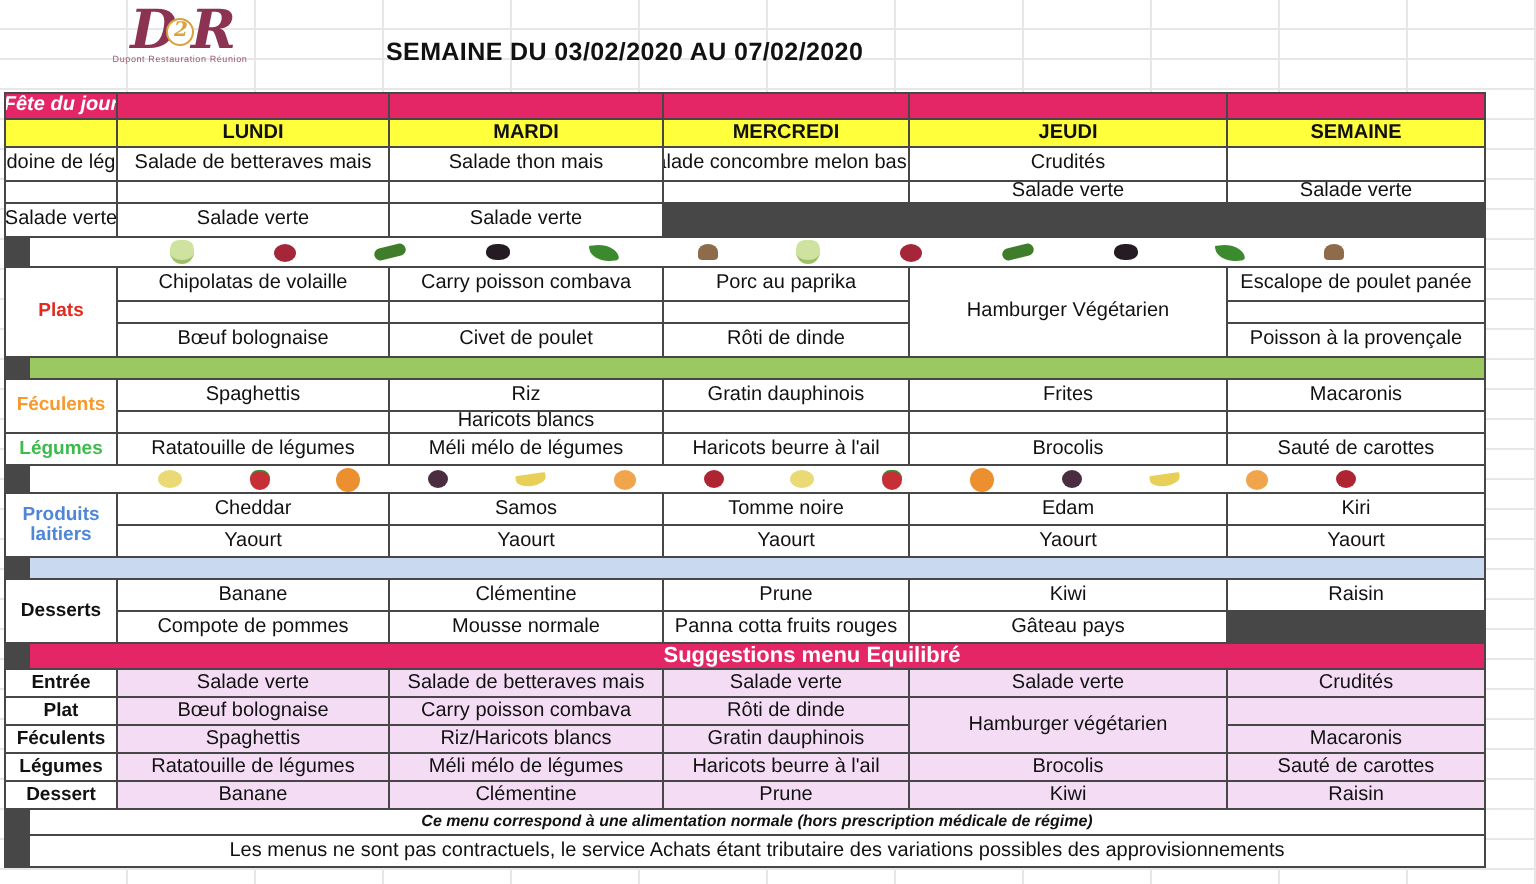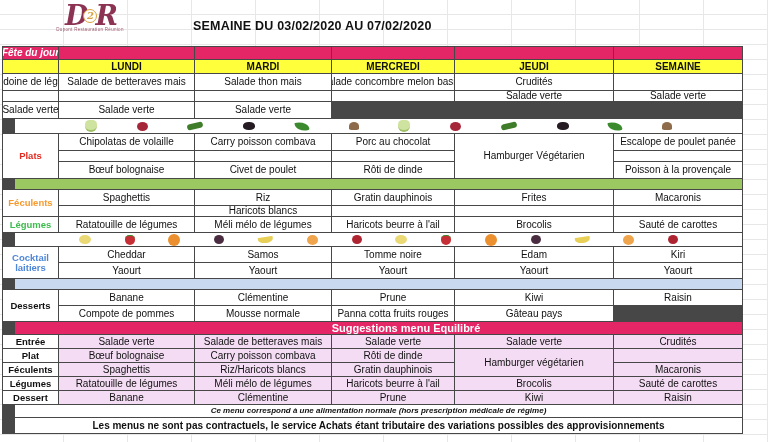--- a/index.html
+++ b/index.html
@@ -42,21 +42,21 @@
   .shead{background:#e42566; color:#fff; font-weight:bold; font-size:11px; padding-left:55px;}
   .full{grid-column:1 / -1;margin-left:12px;}
   .rs2{grid-row:span 2;}
   .rs3{grid-row:span 3;}
   .lbl{font-weight:bold; font-size:9.5px;}
   .lbl-plats{color:#e02b20;}
   .lbl-fec{color:#f7992b;}
   .lbl-leg{color:#3dbb4d;}
   .lbl-lait{color:#4e86d8; flex-direction:column; gap:1px;}
   .note1{font-size:8px; font-style:italic; font-weight:bold;}
-  .note2{font-size:10px; font-weight:bold;text-align:right;}
+  .note2{font-size:10px; font-weight:normal;text-align:right;}
   
   .strip{display:flex; align-items:center; justify-content:space-evenly; padding:0 30px;}
   .pic{display:inline-block; width:9px; height:9px; border-radius:50%;}
   .pic-fennel{background:#cfe3a0; width:12px; height:10px; border-radius:40% 40% 55% 55%; border-bottom:2px solid #9fbf66;}
   .pic-beet{background:#a62639; width:11px; height:9px;}
   .pic-cucumber{background:#3f7d2a; width:16px; height:6px; border-radius:3px; transform:rotate(-14deg);}
   .pic-olives{background:#241c22; width:12px; height:8px; border-radius:45%;}
   .pic-spinach{background:#3c8a2e; width:14px; height:9px; border-radius:5% 85% 15% 85%; transform:rotate(-8deg);}
   .pic-mushroom{background:#8d6b4b; width:10px; height:8px; border-radius:55% 55% 25% 25%;}
   .pic-lemon{background:#ead974; width:12px; height:9px;}
@@ -122,21 +122,21 @@
         <span class="pic pic-beet"></span>
         <span class="pic pic-cucumber"></span>
         <span class="pic pic-olives"></span>
         <span class="pic pic-spinach"></span>
         <span class="pic pic-mushroom"></span>
       </div>
 
     <div class="c lbl lbl-plats rs3">Plats</div>
     <div class="c">Chipolatas de volaille</div>
     <div class="c">Carry poisson combava</div>
-    <div class="c">Porc au chocolat</div>
+    <div class="c">Porc au paprika</div>
     <div class="c rs3">Hamburger Végétarien</div>
     <div class="c">Escalope de poulet panée</div>
     <div class="c"></div>
     <div class="c"></div>
     <div class="c"></div>
     <div class="c"></div>
     <div class="c">Bœuf bolognaise</div>
     <div class="c">Civet de poulet</div>
     <div class="c">Rôti de dinde</div>
     <div class="c">Poisson à la provençale</div>
@@ -173,21 +173,21 @@
         <span class="pic pic-lemon"></span>
         <span class="pic pic-strawberry"></span>
         <span class="pic pic-orange"></span>
         <span class="pic pic-fig"></span>
         <span class="pic pic-banana"></span>
         <span class="pic pic-apricot"></span>
         <span class="pic pic-cherry"></span>
       </div>
 
     <div class="c lbl lbl-lait rs2">
-      <span>Cocktail</span>
+      <span>Produits</span>
       <span>laitiers</span>
     </div>
     <div class="c">Cheddar</div>
     <div class="c">Samos</div>
     <div class="c">Tomme noire</div>
     <div class="c">Edam</div>
     <div class="c">Kiri</div>
     <div class="c">Yaourt</div>
     <div class="c">Yaourt</div>
     <div class="c">Yaourt</div>

